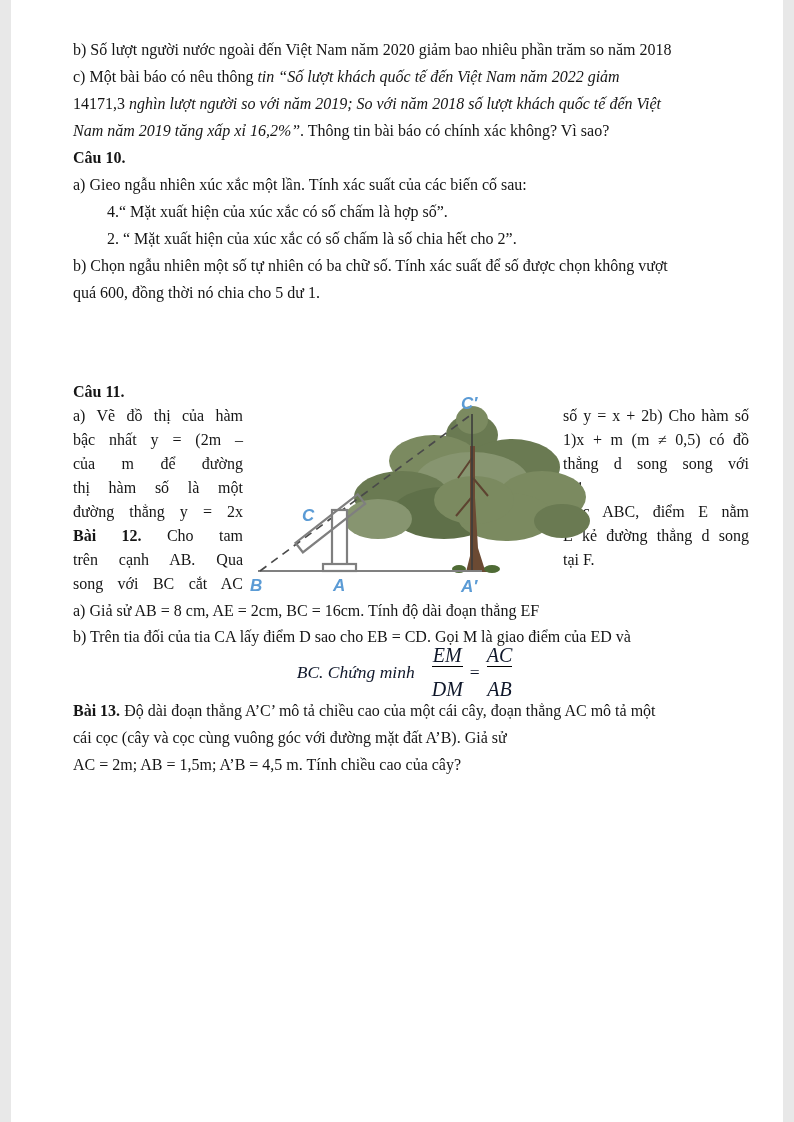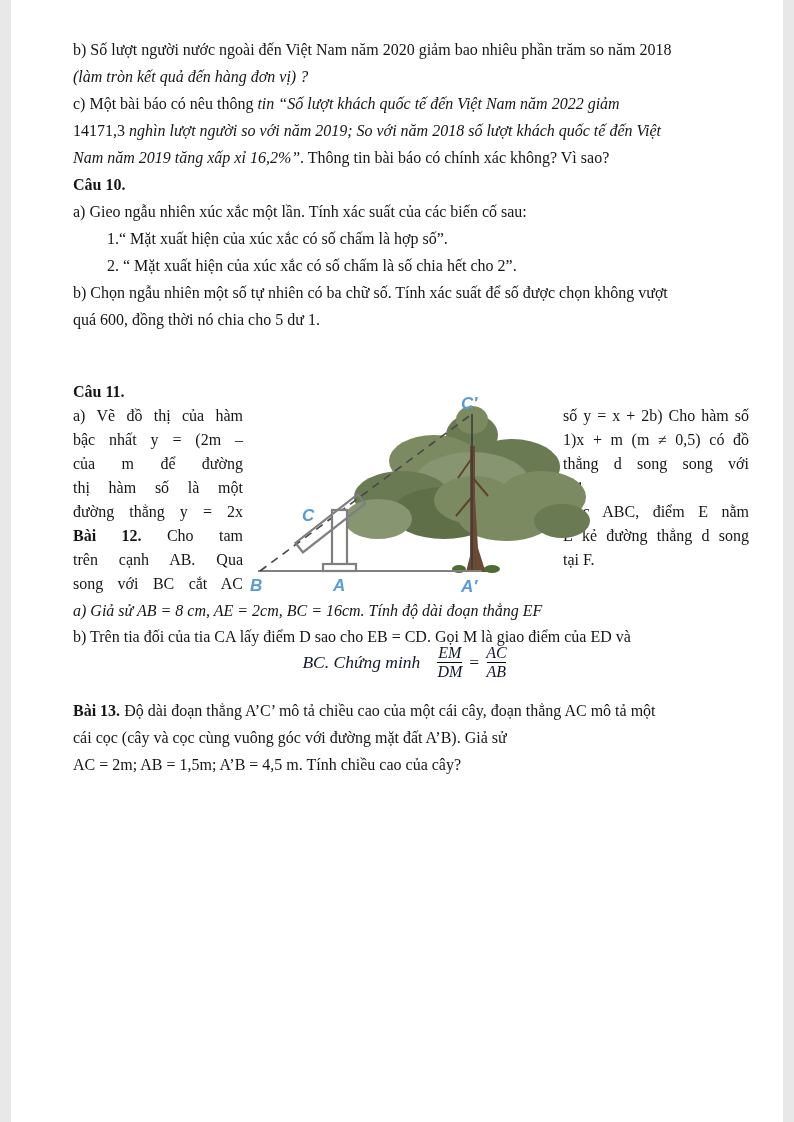--- a/index.html
+++ b/index.html
@@ -17,38 +17,37 @@
   .lcol{left:0;width:170px;}
   .rcol{left:490px;width:186px;}
   
   .figure{position:absolute;left:233px;top:388px;width:352px;height:214px;}
   .fig-label{font-family:"Liberation Sans",sans-serif;font-style:italic;font-weight:bold;font-size:17px;}
   
   .formula{position:absolute;left:0;top:645px;width:794px;display:flex;justify-content:center;
            align-items:center;font-style:italic;font-size:17.5px;color:#0f172a;}
   .formula .lead{margin-right:10px;}
   .frac{display:inline-flex;flex-direction:column;align-items:center;line-height:1.05;
-        font-size:16px;margin:0 7px;}
-  .frac .den{border-top:1.4px solid #000;padding-top:1px;}
+        font-size:20px;margin:0 7px;}
+  .frac .den{border-top:1.4px solid #000;padding-top:12px;}
   .eq{font-style:normal;}
 </style>
 </head>
 <body>
 
 <div class="page">
 
   <div class="block" style="top:36px;">
     <div class="line">b) Số lượt người nước ngoài đến Việt Nam năm 2020 giảm bao nhiêu phần trăm so năm 2018</div>
-    <div class="line i">(làm tròn kết quả đến hàng đơn vị) ?</div>
     <div class="line"><span>c) Một bài báo có nêu thông </span><span class="i">tin “Số lượt khách quốc tế đến Việt Nam năm 2022 giảm</span></div>
     <div class="line"><span>14171,3 </span><span class="i">nghìn lượt người so với năm 2019; So với năm 2018 số lượt khách quốc tế đến Việt</span></div>
     <div class="line"><span class="i">Nam năm 2019 tăng xấp xỉ  16,2%”</span><span>. Thông tin bài báo có chính xác không? Vì sao?</span></div>
     <div class="line b">Câu 10.</div>
     <div class="line">a)  Gieo ngẫu nhiên xúc xắc một lần. Tính xác suất của các biến cố sau:</div>
-    <div class="line indent">1.“ Mặt xuất hiện của xúc xắc có số chấm là hợp số”.</div>
+    <div class="line indent">4.“ Mặt xuất hiện của xúc xắc có số chấm là hợp số”.</div>
     <div class="line indent">2. “ Mặt xuất hiện của xúc xắc có số chấm là số chia hết cho 2”.</div>
     <div class="line">b) Chọn ngẫu nhiên một số tự nhiên có ba chữ số. Tính xác suất để số được chọn không vượt</div>
     <div class="line">quá 600, đồng thời nó chia cho 5 dư 1.</div>
   </div>
 
   <div class="block" style="top:378px;height:224px;">
     <div class="line b">Câu 11.</div>
     <div class="col lcol">
       <div class="line">a) Vẽ đồ thị của hàm</div>
       <div class="line">bậc nhất y = (2m –</div>
@@ -109,21 +108,21 @@
 
       <text class="fig-label" x="6" y="203" fill="#5b9bd5">B</text>
       <text class="fig-label" x="89" y="203" fill="#5b9bd5">A</text>
       <text class="fig-label" x="217" y="204" fill="#5b9bd5">A′</text>
       <text class="fig-label" x="58" y="133" fill="#5b9bd5">C</text>
       <text class="fig-label" x="217" y="21" fill="#5b9bd5">C′</text>
     </svg>
   </div>
 
   <div class="block" style="top:598px;">
-    <div class="line" style="height:26px;line-height:26px;font-style:italic;">a) Giả sử AB = 8 cm, AE = 2cm, BC = 16cm. Tính độ dài đoạn thẳng EF</div>
+    <div class="line" style="height:26px;line-height:26px;">a) Giả sử AB = 8 cm, AE = 2cm, BC = 16cm. Tính độ dài đoạn thẳng EF</div>
     <div class="line" style="height:26px;line-height:26px;">b) Trên tia đối của tia CA lấy điểm D sao cho EB = CD. Gọi M là giao điểm của ED và</div>
   </div>
 
   <div class="formula">
     <span class="lead">BC. Chứng minh</span>
     <span class="frac">
       <span class="num">EM</span>
       <span class="den">DM</span>
     </span>
     <span class="eq">=</span>

